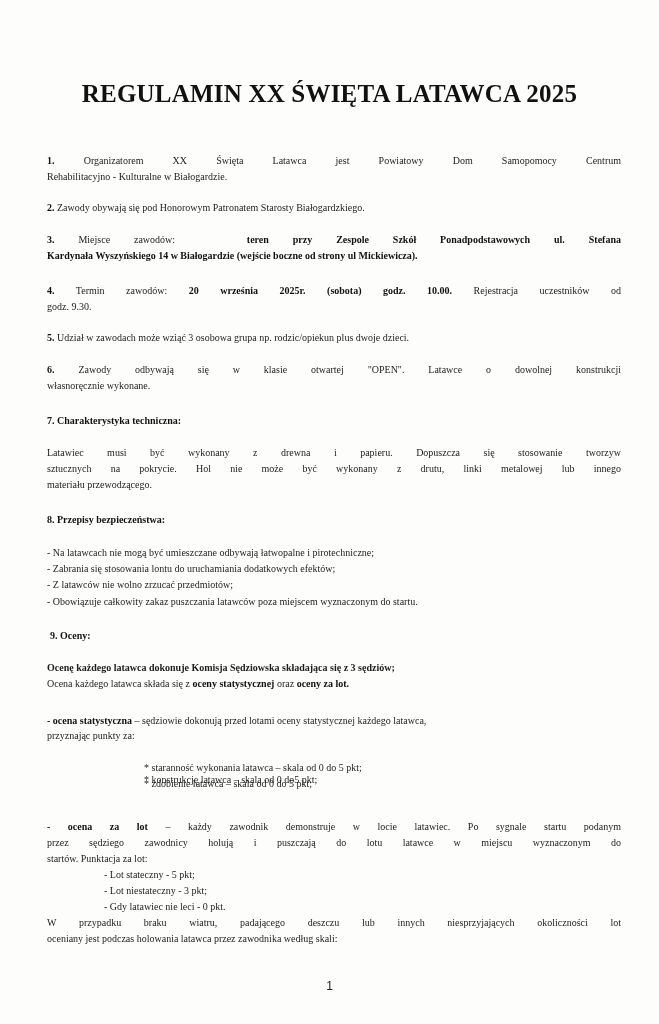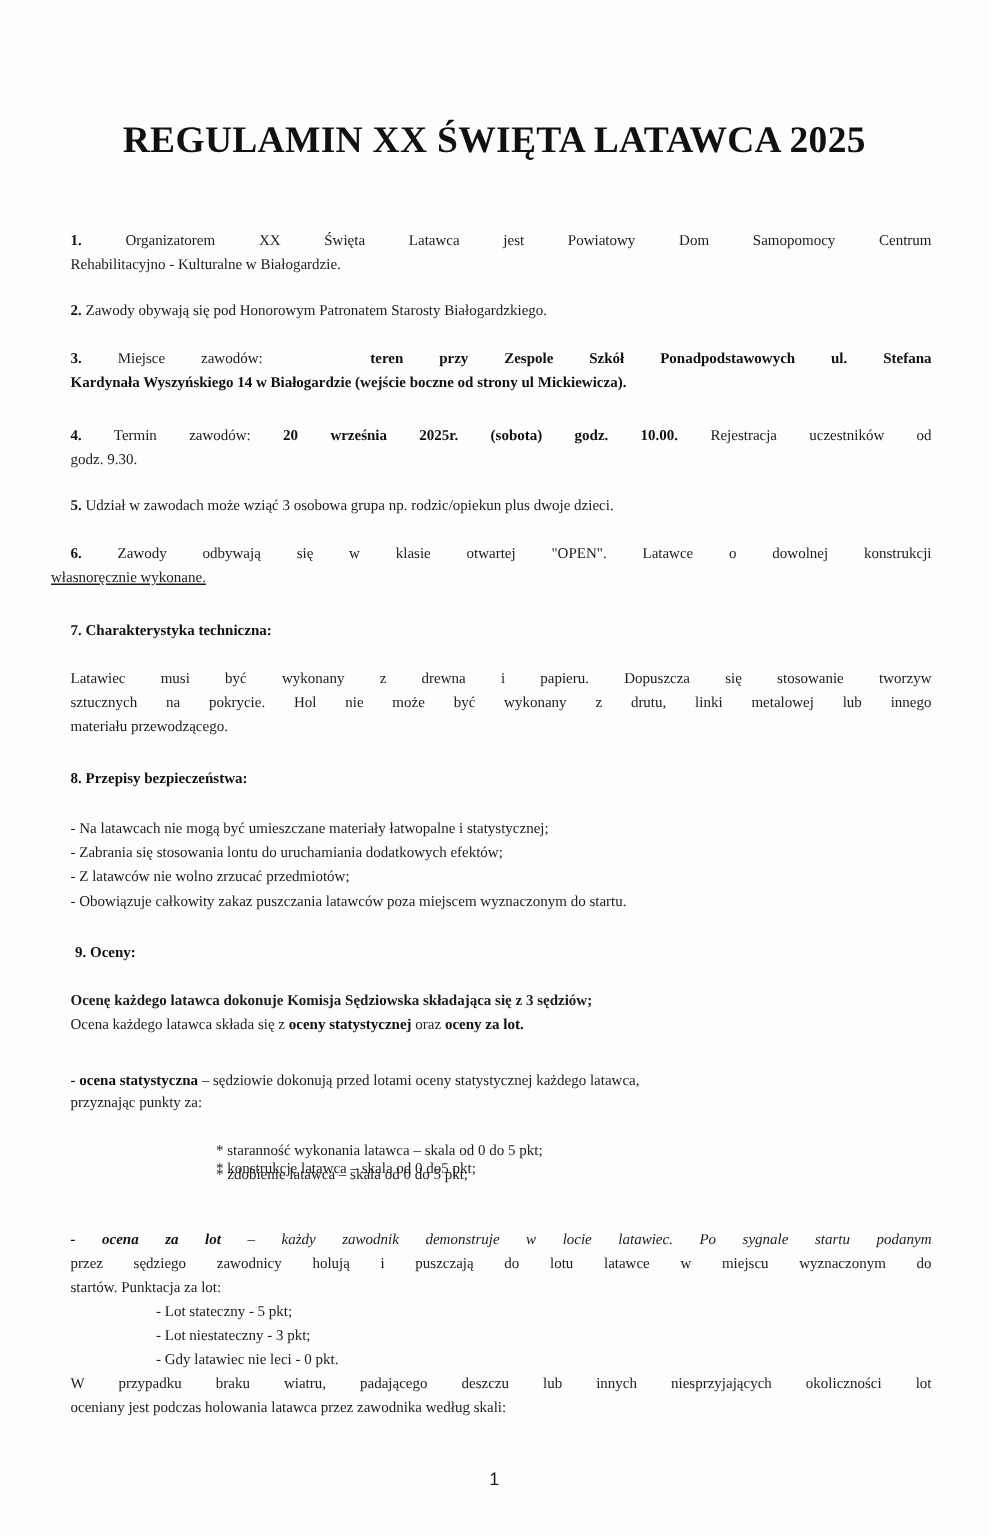--- a/index.html
+++ b/index.html
@@ -36,44 +36,44 @@
 
   <div class="p j" style="top:232px; left:47px; width:574px;"><b>3.</b> <span>Miejsce zawodów:</span>&nbsp;&nbsp; <b>teren przy Zespole Szkół Ponadpodstawowych ul. Stefana</b></div>
   <div class="p" style="top:248px; left:47px;"><b>Kardynała Wyszyńskiego 14 w Białogardzie (wejście boczne od strony ul Mickiewicza).</b></div>
 
   <div class="p j" style="top:283px; left:47px; width:574px;"><b>4.</b> <span>Termin zawodów:</span> <b>20 września 2025r. (sobota) godz. 10.00.</b> <span>Rejestracja uczestników od</span></div>
   <div class="p" style="top:299px; left:47px;">godz. 9.30.</div>
 
   <div class="p" style="top:330px; left:47px;"><b>5.</b> <span>Udział w zawodach może wziąć 3 osobowa grupa np. rodzic/opiekun plus dwoje dzieci.</span></div>
 
   <div class="p j" style="top:362px; left:47px; width:574px;"><b>6.</b> <span>Zawody odbywają się w klasie otwartej  "OPEN". Latawce o dowolnej  konstrukcji</span></div>
-  <div class="p" style="top:378px; left:34px;text-decoration:underline;">własnoręcznie wykonane.</div>
+  <div class="p" style="top:378px; left:47px;">własnoręcznie wykonane.</div>
 
   <div class="p" style="top:413px; left:47px;"><b>7. Charakterystyka techniczna:</b></div>
   <div class="p j" style="top:445px; left:47px; width:574px;">Latawiec musi być wykonany z drewna i papieru. Dopuszcza się stosowanie tworzyw</div>
   <div class="p j" style="top:461px; left:47px; width:574px;">sztucznych na pokrycie. Hol nie może być wykonany z drutu, linki metalowej lub innego</div>
   <div class="p" style="top:477px; left:47px;">materiału przewodzącego.</div>
 
   <div class="p" style="top:512px; left:47px;"><b>8. Przepisy bezpieczeństwa:</b></div>
-  <div class="p" style="top:545px; left:47px;">- Na latawcach nie mogą być umieszczane materiały łatwopalne  i statystycznej;</div>
+  <div class="p" style="top:545px; left:47px;">- Na latawcach nie mogą być umieszczane odbywają łatwopalne  i pirotechniczne;</div>
   <div class="p" style="top:561px; left:47px;">- Zabrania się stosowania lontu do uruchamiania  dodatkowych efektów;</div>
   <div class="p" style="top:577px; left:47px;">- Z latawców nie wolno zrzucać przedmiotów;</div>
   <div class="p" style="top:594px; left:47px;">- Obowiązuje całkowity zakaz puszczania latawców poza miejscem wyznaczonym do startu.</div>
 
   <div class="p" style="top:628px; left:50px;"><b>9. Oceny:</b></div>
   <div class="p" style="top:660px; left:47px;font-weight:bold;">Ocenę każdego latawca  dokonuje  Komisja Sędziowska składająca się z 3 sędziów;</div>
   <div class="p" style="top:676px; left:47px;"><span>Ocena każdego latawca składa się z </span><b>oceny statystycznej</b><span> oraz </span><b>oceny za lot.</b></div>
 
   <div class="p" style="top:713px; left:47px;"><b>- ocena statystyczna</b><span> – sędziowie dokonują przed lotami oceny statystycznej każdego latawca,</span></div>
   <div class="p" style="top:728px; left:47px;">przyznając punkty za:</div>
   <div class="p indent1" style="top:772px;">* konstrukcję latawca – skala od 0 do5 pkt;</div>
   <div class="p indent1" style="top:760px;">* staranność wykonania  latawca – skala od 0 do 5 pkt;</div>
   <div class="p indent1" style="top:776px;">* zdobienie latawca – skala od 0 do 5 pkt;</div>
 
-  <div class="p j" style="top:819px; left:47px; width:574px;font-style:italic;"><b>- ocena za lot</b><span> – każdy zawodnik demonstruje w locie latawiec. Po sygnale startu podanym</span></div>
+  <div class="p j" style="top:819px; left:47px; width:574px;"><b>- ocena za lot</b><span> – każdy zawodnik demonstruje w locie latawiec. Po sygnale startu podanym</span></div>
   <div class="p j" style="top:835px; left:47px; width:574px;">przez sędziego  zawodnicy holują  i puszczają do lotu latawce w miejscu wyznaczonym do</div>
   <div class="p" style="top:851px; left:47px;">startów. Punktacja za lot:</div>
   <div class="p indent2" style="top:867px;">- Lot stateczny - 5 pkt;</div>
   <div class="p indent2" style="top:883px;">- Lot niestateczny - 3 pkt;</div>
   <div class="p indent2" style="top:899px;">- Gdy latawiec nie leci - 0 pkt.</div>
 
   <div class="p j" style="top:915px; left:47px; width:574px;">W przypadku braku wiatru, padającego deszczu lub innych niesprzyjających okoliczności lot</div>
   <div class="p" style="top:931px; left:47px;">oceniany jest podczas holowania latawca przez zawodnika według skali:</div>
 
   <div class="pagenum">1</div>

